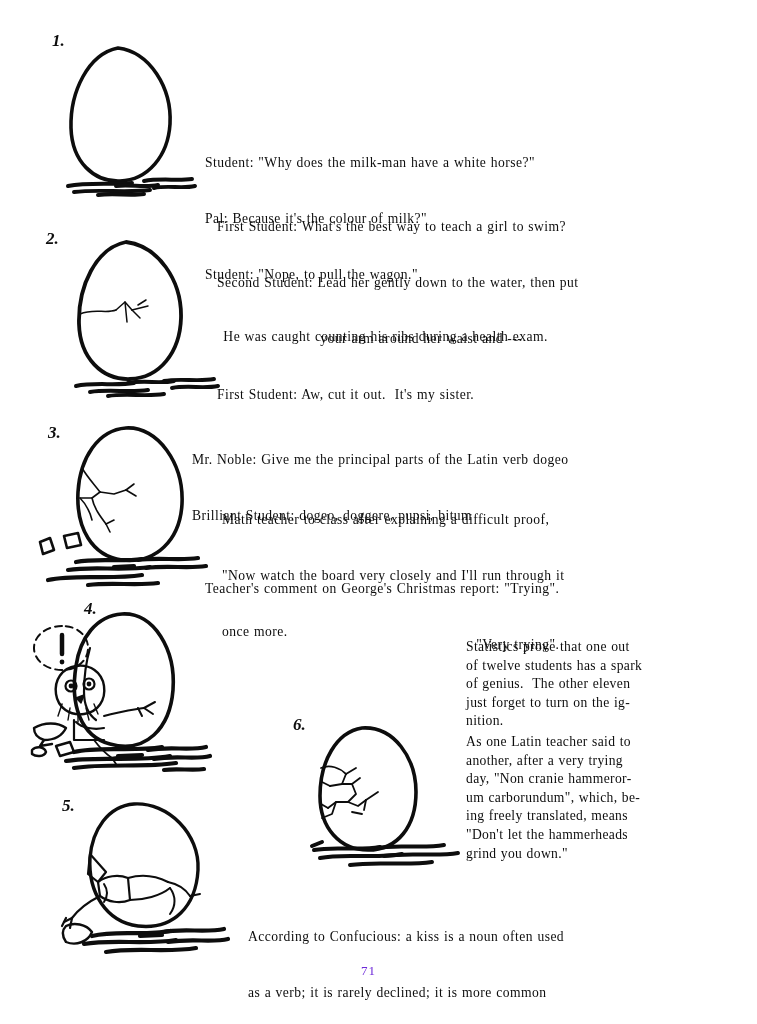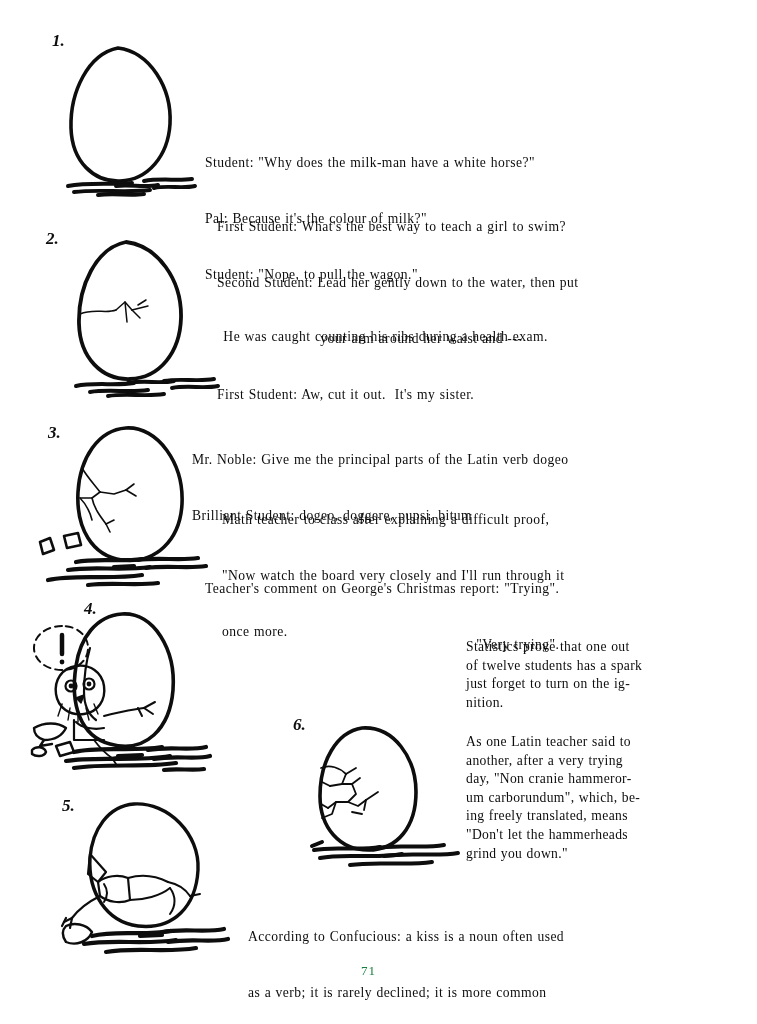--- a/index.html
+++ b/index.html
@@ -58,21 +58,21 @@
     font-size: 17px;
     color: #0d0d0d;
     line-height: 1;
   }
 
   .pagenum {
     position: absolute;
     font-family: "Liberation Serif", "DejaVu Serif", serif;
     font-size: 13px;
     letter-spacing: 1px;
-    color: #15803d;
+    color: #6d28d9;
   }
 </style>
 </head>
 <body>
 
 <div id="page">
 
   <div class="fignum" style="left:52px; top:32px;">1.</div>
   <div class="fig" style="left:58px; top:40px;">
     <svg width="150" height="160" viewBox="0 0 150 160" aria-hidden="true">
@@ -244,20 +244,21 @@
           <path d="M100 152 L 124 151"></path>
           <path d="M146 166 C 160 164, 174 167, 186 165"></path>
         </g>
       </g>
     </svg>
   </div>
 
   <div class="joke narrow" style="left:466px; top:638px;">
     <span class="ln">Statistics prove that one out</span>
     <span class="ln">of twelve students has a spark</span>
+    <span class="ln">of genius.  The other eleven</span>
     <span class="ln">just forget to turn on the ig-</span>
     <span class="ln">nition.</span>
   </div>
 
   <div class="fignum" style="left:293px; top:716px;">6.</div>
   <div class="fig" style="left:306px; top:722px;">
     <svg width="160" height="150" viewBox="0 0 160 150" aria-hidden="true">
       <g fill="none" stroke="#0d0d0d" stroke-linecap="round" stroke-linejoin="round">
         <path d="M56 6 C 30 10, 14 40, 14 74 C 14 106, 34 128, 62 128 C 92 128, 110 104, 110 70 C 110 36, 88 4, 56 6 Z" stroke-width="3.6"></path>
         <g stroke-width="1.8">

